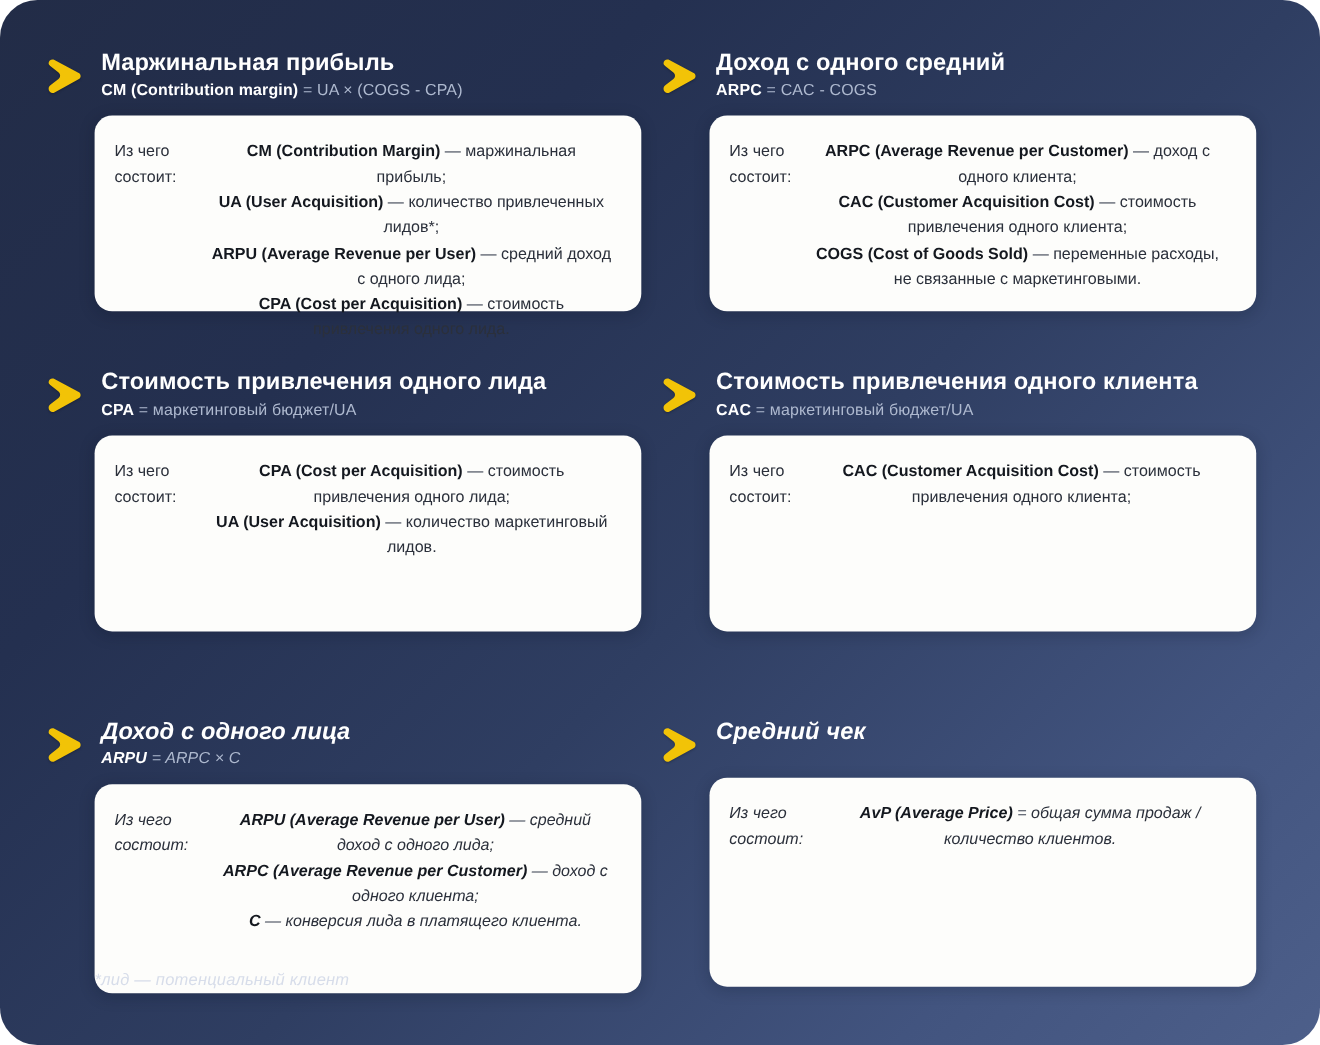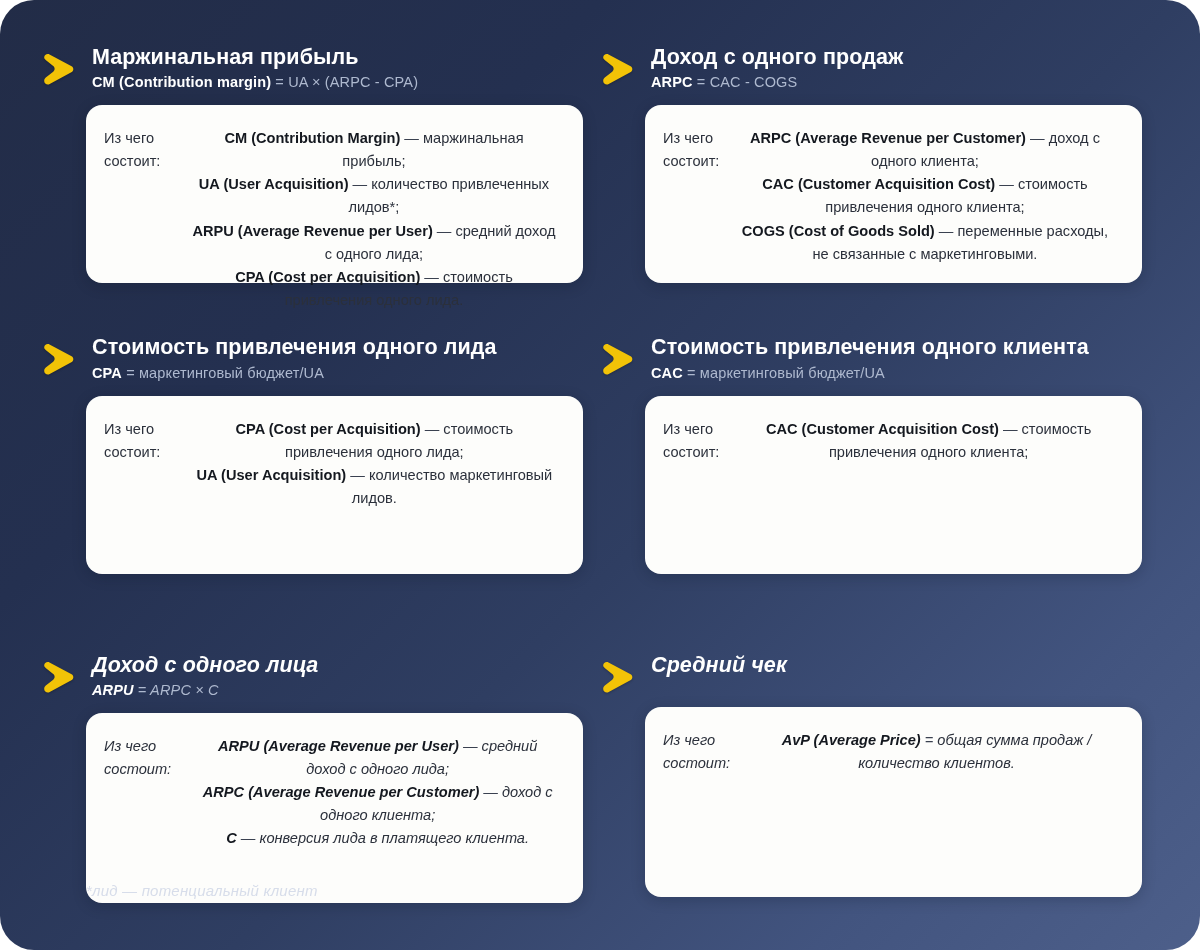--- a/index.html
+++ b/index.html
@@ -160,21 +160,21 @@
 
       <div class="col">
         <div class="head">
           <span class="arrow-wrap">
             <svg class="arrow-icon" viewBox="0 0 34 32">
               <path d="M3.2 4.6C3.2 1.9 6.1 0.2 8.5 1.5L30.6 13.3c2.2 1.2 2.3 4.3 0.2 5.6L8.7 31.0C6.3 32.4 3.2 30.7 3.2 27.9 3.2 26.6 3.8 25.4 4.8 24.6L12.2 18.8c1.9-1.5 1.9-4.4 0-5.9L4.7 7.0C3.8 6.3 3.2 5.5 3.2 4.6Z" fill="#f2c307"></path>
             </svg>
           </span>
           <div class="titles">
             <h2 class="block-title">Маржинальная прибыль</h2>
-            <p class="block-formula"><span class="abbr">CM (Contribution margin)</span><span class="rest"> = UA × (ARPC - CPA)</span></p>
+            <p class="block-formula"><span class="abbr">CM (Contribution margin)</span><span class="rest"> = UA × (COGS - CPA)</span></p>
           </div>
         </div>
         <div class="card h-a">
           <p class="card-intro">Из чего состоит:</p>
           <div class="defs">
             <div class="def"><span class="term">CM (Contribution Margin)</span><span class="sep"> — </span><span class="txt">маржинальная прибыль;</span></div>
             <div class="def"><span class="term">UA (User Acquisition)</span><span class="sep">  —  </span><span class="txt">количество привлеченных лидов*;</span></div>
             <div class="def"><span class="term">ARPU (Average Revenue per User)</span><span class="sep">  —  </span><span class="txt">средний доход с одного лида;</span></div>
             <div class="def"><span class="term">CPA (Cost per Acquisition)</span><span class="sep">  —  </span><span class="txt">стоимость привлечения одного лида.</span></div>
           </div>
@@ -182,21 +182,21 @@
       </div>
 
       <div class="col">
         <div class="head">
           <span class="arrow-wrap">
             <svg class="arrow-icon" viewBox="0 0 34 32">
               <path d="M3.2 4.6C3.2 1.9 6.1 0.2 8.5 1.5L30.6 13.3c2.2 1.2 2.3 4.3 0.2 5.6L8.7 31.0C6.3 32.4 3.2 30.7 3.2 27.9 3.2 26.6 3.8 25.4 4.8 24.6L12.2 18.8c1.9-1.5 1.9-4.4 0-5.9L4.7 7.0C3.8 6.3 3.2 5.5 3.2 4.6Z" fill="#f2c307"></path>
             </svg>
           </span>
           <div class="titles">
-            <h2 class="block-title">Доход с одного продаж</h2>
+            <h2 class="block-title">Доход с одного средний</h2>
             <p class="block-formula"><span class="abbr">ARPC</span><span class="rest"> = CAC - COGS</span></p>
           </div>
         </div>
         <div class="card h-a">
           <p class="card-intro">Из чего состоит:</p>
           <div class="defs">
             <div class="def"><span class="term">ARPC (Average Revenue per Customer)</span><span class="sep">  —  </span><span class="txt">доход с одного клиента;</span></div>
             <div class="def"><span class="term">CAC (Customer Acquisition Cost)</span><span class="sep">  —  </span><span class="txt">стоимость привлечения одного клиента;</span></div>
             <div class="def"><span class="term">COGS (Cost of Goods Sold)</span><span class="sep">  —  </span><span class="txt">переменные расходы, не связанные с маркетинговыми.</span></div>
           </div>

